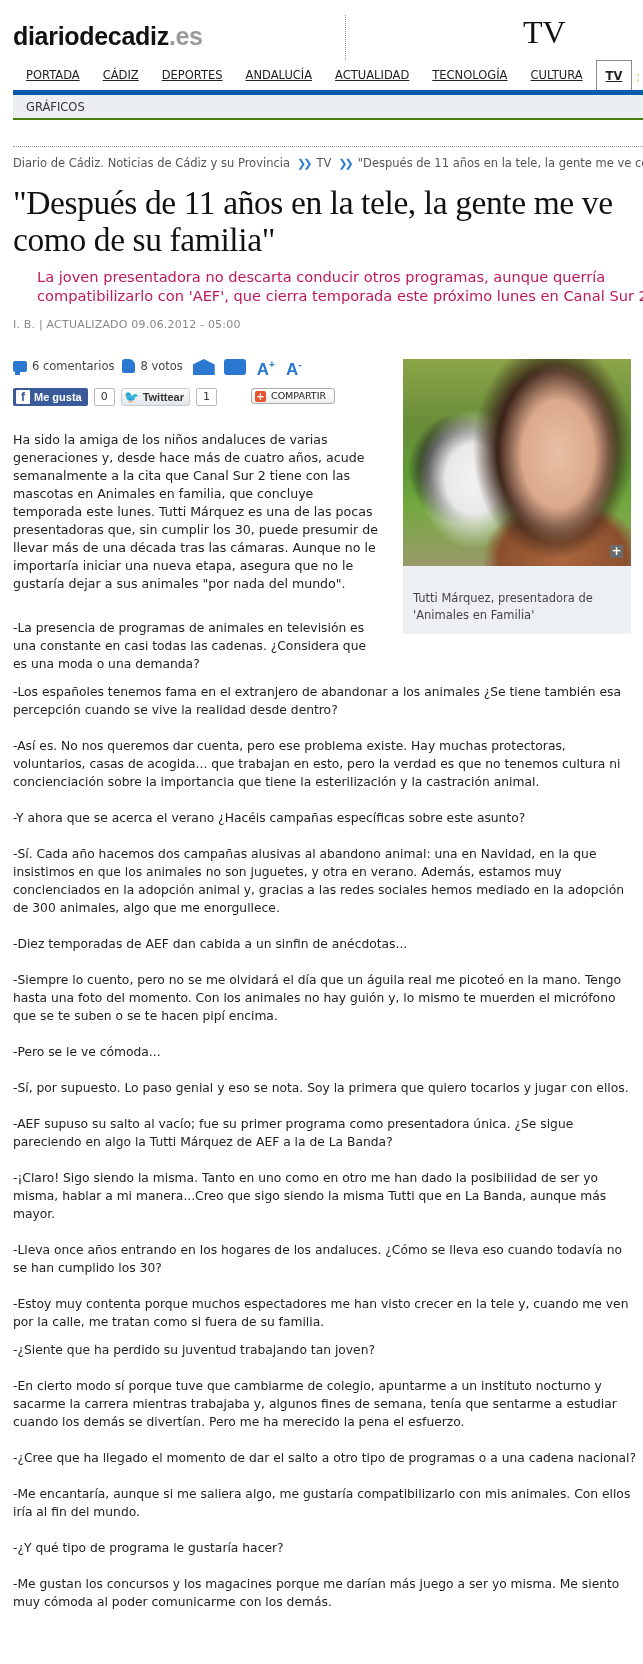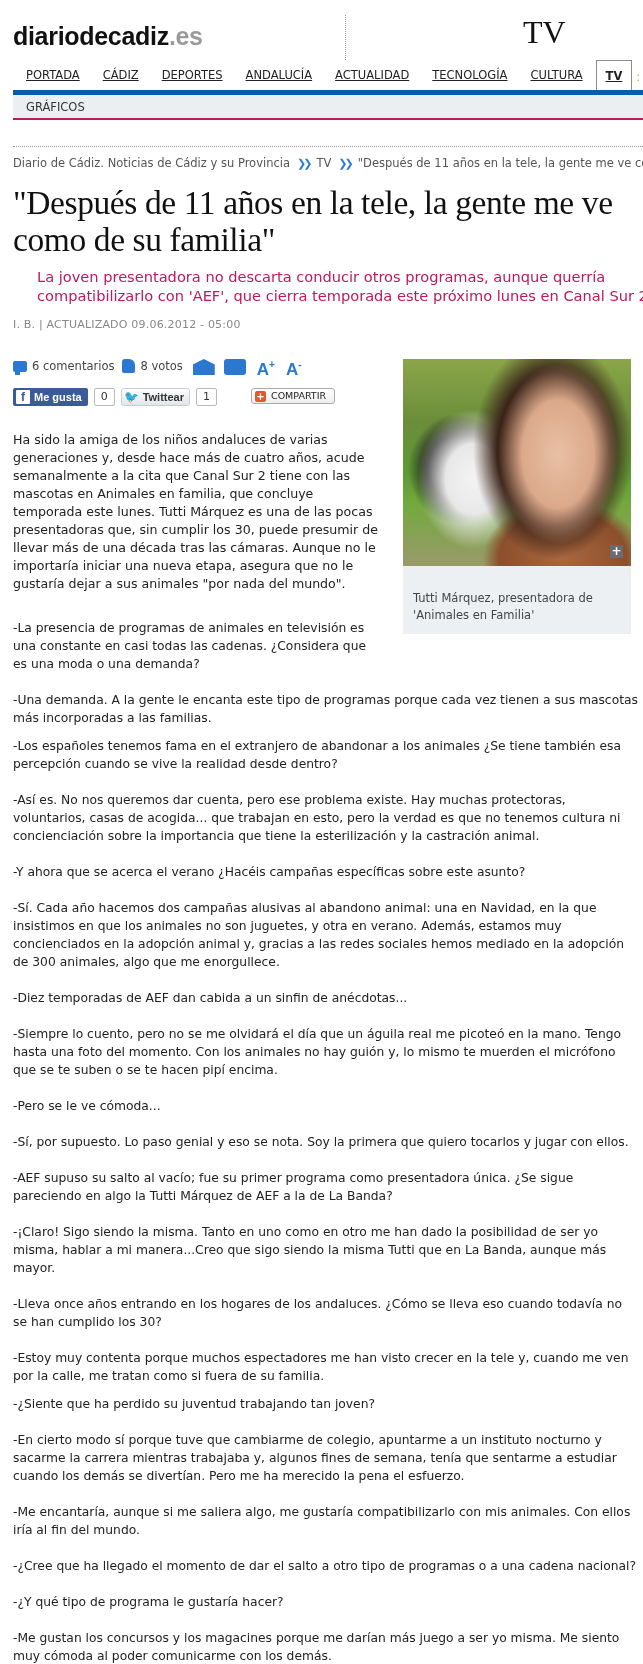--- a/index.html
+++ b/index.html
@@ -13,21 +13,21 @@
     .logo .tld { color: #9a9a9a; font-weight: bold; }
     .vsep { position: absolute; left: 332px; top: 15px; height: 45px; border-left: 1px dotted #999; }
     .section-title { position: absolute; left: 510px; top: 14px; font-family: "Liberation Serif", serif; font-size: 32px; color: #111; }
 
     .nav { height: 32px; position: relative; display: flex; align-items: flex-end; }
     .nav-item { font-family: "DejaVu Sans", sans-serif; font-size: 11.5px; color: #222; padding: 0 10px 0 13px; height: 28px; line-height: 26px; white-space: nowrap; text-decoration: underline; }
     .nav-item:first-child { padding-left: 13px; }
     .nav-item.active { border: 1px solid #8b8b8b; border-bottom: none; background: #fff; font-weight: bold; padding: 0 9px; margin-left: 3px; height: 30px; line-height: 30px; }
     .nav-extra { font-size: 11.5px; color: #d8a040; padding-left: 4px; line-height: 26px; }
     .nav-bar { height: 5px; background: #0a5bb0; margin-right: 0; width: 630px; }
-    .subnav { height: 25px; background: #eceff1; border-bottom: 2px solid #be185d; width: 630px; }
+    .subnav { height: 25px; background: #eceff1; border-bottom: 2px solid #4d7c0f; width: 630px; }
     .subnav-item { display: inline-block; font-size: 11.5px; color: #333; padding-left: 13px; line-height: 24px; }
 
     .dotted-rule { margin-top: 26px; width: 630px; border-top: 1px dotted #999; }
 
     .breadcrumb { margin-top: 9px; font-size: 11.5px; color: #555; white-space: nowrap; overflow: hidden; width: 630px; height: 16px; }
     .breadcrumb .sep { color: #2a7bd2; font-weight: bold; font-size: 11px; margin: 0 7px; letter-spacing: -3px; }
     .breadcrumb a { color: #555; text-decoration: none; }
 
     .headline { margin-top: 12px; font-family: "Liberation Serif", serif; font-size: 33.5px; line-height: 37px; color: #111; font-weight: normal; width: 625px; letter-spacing: -0.4px; }
     .dek { margin-top: 9px; font-family: "DejaVu Sans", sans-serif; font-size: 14.6px; line-height: 19px; color: #be185d; width: 622px; margin-left: 24px; }
@@ -150,34 +150,33 @@
       <span class="count">1</span>
       <span class="share-btn">
           <span class="share-plus">+</span>
           <span>COMPARTIR</span>
         </span>
     </div>
 
     <div class="body-text lead">Ha sido la amiga de los niños andaluces de varias generaciones y, desde hace más de cuatro años, acude semanalmente a la cita que Canal Sur 2 tiene con las mascotas en Animales en familia, que concluye temporada este lunes. Tutti Márquez es una de las pocas presentadoras que, sin cumplir los 30, puede presumir de llevar más de una década tras las cámaras. Aunque no le importaría iniciar una nueva etapa, asegura que no le gustaría dejar a sus animales "por nada del mundo".</div>
 
     <div class="body-text p narrow">-La presencia de programas de animales en televisión es una constante en casi todas las cadenas. ¿Considera que es una moda o una demanda?</div>
-    <div class="body-text p wide">-Una demanda. A la gente le encanta este tipo de programas porque cada vez tienen a sus mascotas más incorporadas a las familias.</div>
     <div class="body-text p tight wide">-Los españoles tenemos fama en el extranjero de abandonar a los animales ¿Se tiene también esa percepción cuando se vive la realidad desde dentro?</div>
     <div class="body-text p wide">-Así es. No nos queremos dar cuenta, pero ese problema existe. Hay muchas protectoras, voluntarios, casas de acogida... que trabajan en esto, pero la verdad es que no tenemos cultura ni concienciación sobre la importancia que tiene la esterilización y la castración animal.</div>
     <div class="body-text p wide">-Y ahora que se acerca el verano ¿Hacéis campañas específicas sobre este asunto?</div>
     <div class="body-text p wide">-Sí. Cada año hacemos dos campañas alusivas al abandono animal: una en Navidad, en la que insistimos en que los animales no son juguetes, y otra en verano. Además, estamos muy concienciados en la adopción animal y, gracias a las redes sociales hemos mediado en la adopción de 300 animales, algo que me enorgullece.</div>
     <div class="body-text p wide">-Diez temporadas de AEF dan cabida a un sinfin de anécdotas...</div>
     <div class="body-text p wide">-Siempre lo cuento, pero no se me olvidará el día que un águila real me picoteó en la mano. Tengo hasta una foto del momento. Con los animales no hay guión y, lo mismo te muerden el micrófono que se te suben o se te hacen pipí encima.</div>
     <div class="body-text p wide">-Pero se le ve cómoda...</div>
     <div class="body-text p wide">-Sí, por supuesto. Lo paso genial y eso se nota. Soy la primera que quiero tocarlos y jugar con ellos.</div>
     <div class="body-text p wide">-AEF supuso su salto al vacío; fue su primer programa como presentadora única. ¿Se sigue pareciendo en algo la Tutti Márquez de AEF a la de La Banda?</div>
     <div class="body-text p wide">-¡Claro! Sigo siendo la misma. Tanto en uno como en otro me han dado la posibilidad de ser yo misma, hablar a mi manera...Creo que sigo siendo la misma Tutti que en La Banda, aunque más mayor.</div>
     <div class="body-text p wide">-Lleva once años entrando en los hogares de los andaluces. ¿Cómo se lleva eso cuando todavía no se han cumplido los 30?</div>
     <div class="body-text p wide">-Estoy muy contenta porque muchos espectadores me han visto crecer en la tele y, cuando me ven por la calle, me tratan como si fuera de su familia.</div>
     <div class="body-text p tight wide">-¿Siente que ha perdido su juventud trabajando tan joven?</div>
     <div class="body-text p wide">-En cierto modo sí porque tuve que cambiarme de colegio, apuntarme a un instituto nocturno y sacarme la carrera mientras trabajaba y, algunos fines de semana, tenía que sentarme a estudiar cuando los demás se divertían. Pero me ha merecido la pena el esfuerzo.</div>
+    <div class="body-text p wide">-¿Cree que ha llegado el momento de dar el salto a otro tipo de programas o a una cadena nacional?</div>
     <div class="body-text p wide">-Me encantaría, aunque si me saliera algo, me gustaría compatibilizarlo con mis animales. Con ellos iría al fin del mundo.</div>
-    <div class="body-text p wide">-¿Cree que ha llegado el momento de dar el salto a otro tipo de programas o a una cadena nacional?</div>
     <div class="body-text p wide">-¿Y qué tipo de programa le gustaría hacer?</div>
     <div class="body-text p wide">-Me gustan los concursos y los magacines porque me darían más juego a ser yo misma. Me siento muy cómoda al poder comunicarme con los demás.</div>
 
   </div>
 </div>
 
 </body></html>

